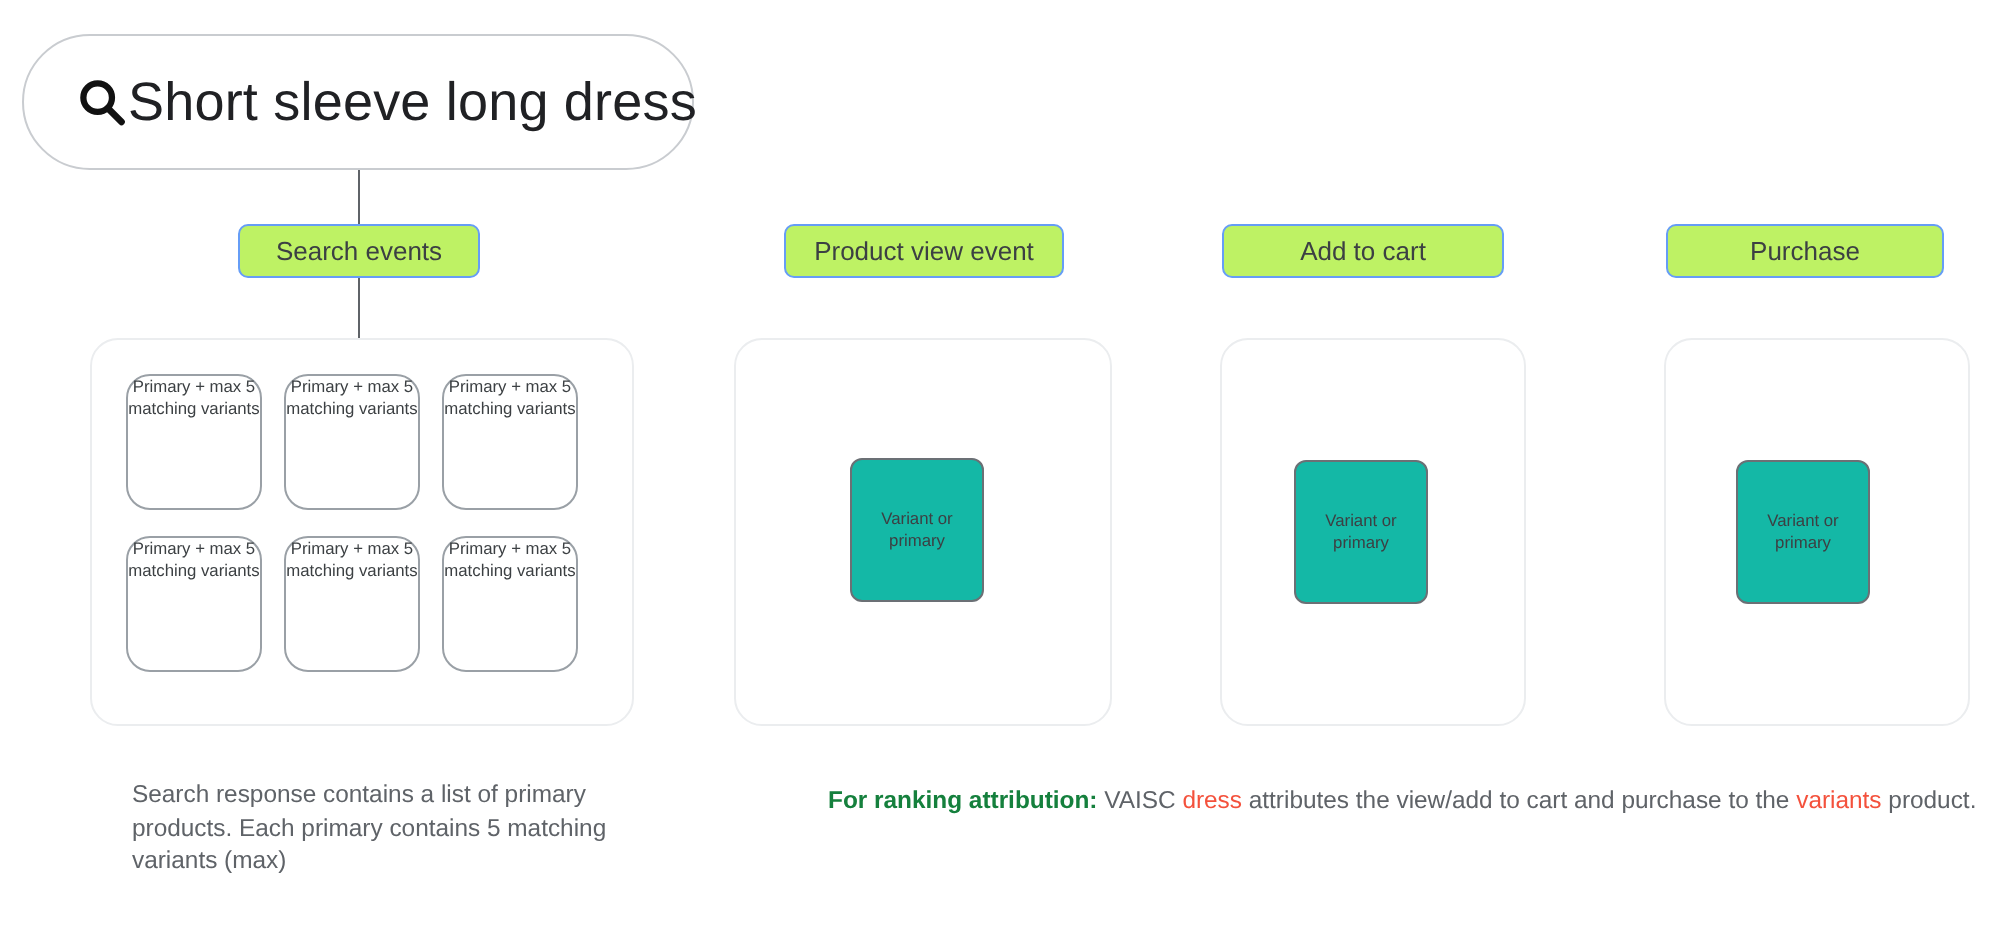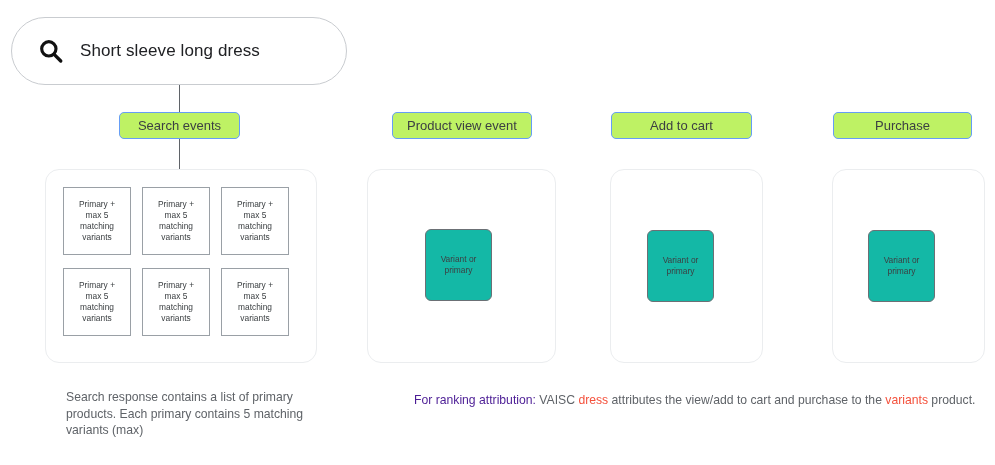--- a/index.html
+++ b/index.html
@@ -32,22 +32,21 @@
     align-items: center;
     padding-left: 26px;
   }
   .search-icon {
     width: 26px;
     height: 26px;
     flex: 0 0 auto;
     display: block;
   }
   .search-text {
-    margin-left: 16px;
-    font-size: 17px;
+    font-size: 27px;
     color: #202124;
     letter-spacing: 0.1px;
     white-space: nowrap;
   }
 
   
   .connector {
     position: absolute;
     width: 1.4px;
     background: #5f6368;
@@ -95,30 +94,29 @@
     top: 17px;
     display: grid;
     grid-template-columns: repeat(3, 68px);
     grid-template-rows: repeat(2, 68px);
     column-gap: 11px;
     row-gap: 13px;
   }
   .pv-card {
     box-sizing: border-box;
     border: 1.3px solid #9aa0a6;
-    border-radius: 0;
-    background: #ffffff;
-    display: flex;
-    align-items: center;
+    border-radius: 12px;
+    background: #ffffff;
+    display: flex;
     justify-content: center;
     text-align: center;
     font-size: 8.4px;
     line-height: 11px;
     color: #3c4043;
-    padding: 14px;
+    padding: 0;
   }
 
   
   .variant-card {
     position: absolute;
     box-sizing: border-box;
     width: 67px;
     height: 72px;
     border: 1.3px solid #6b7075;
     border-radius: 6px;
@@ -148,21 +146,21 @@
   .caption-right {
     position: absolute;
     left: 374px;
     top: 389px;
     width: 615px;
     font-size: 12.2px;
     line-height: 22px;
     color: #5f6368;
   }
   .caption-right .note { white-space: nowrap; }
-  .caption-right b { color: #4c1d95; font-weight: normal; padding-left: 40px; }
+  .caption-right b { color: #15803d; font-weight: bold; padding-left: 40px; }
   .hl { color: #f4513c; }
 </style>
 </head>
 <body>
 
 <div class="search-pill">
   <svg class="search-icon" viewBox="0 0 24 24">
     <circle cx="10" cy="10" r="6.6" fill="none" stroke="#111111" stroke-width="2.9"></circle>
     <line x1="14.9" y1="15.1" x2="21" y2="21.2" stroke="#111111" stroke-width="3.1" stroke-linecap="round"></line>
   </svg>

